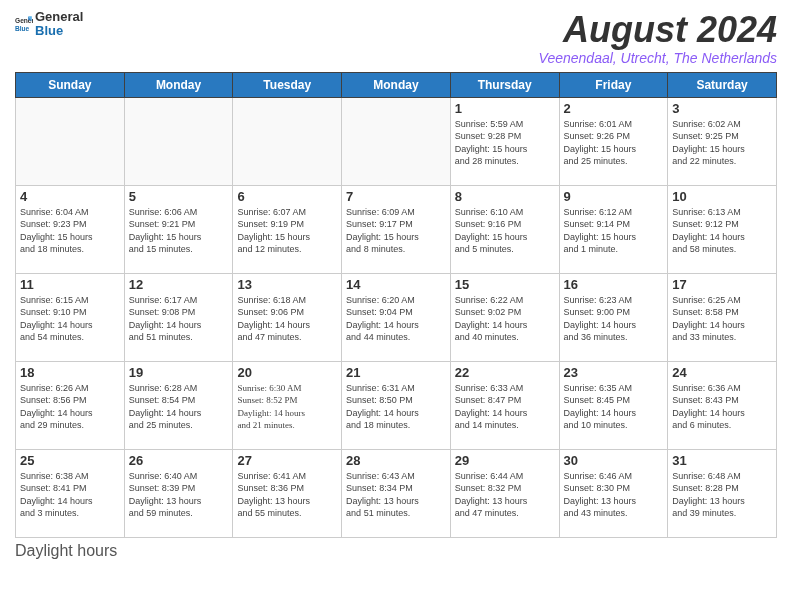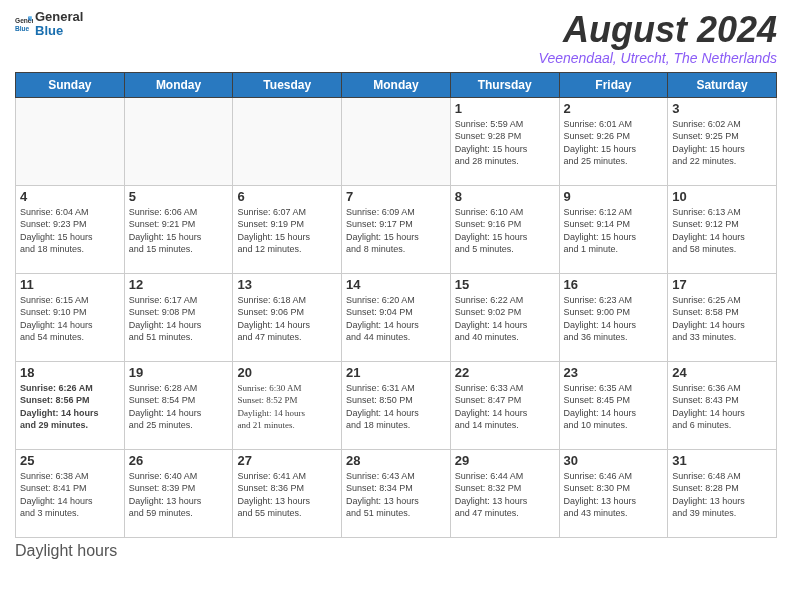--- a/index.html
+++ b/index.html
@@ -249,21 +249,21 @@
             <span class="day-number">17</span>
             <div class="day-info" style="white-space: pre-line;">Sunrise: 6:25 AM
 Sunset: 8:58 PM
 Daylight: 14 hours
 and 33 minutes.</div>
           </td>
         </tr>
         <tr>
           <td>
             <span class="day-number">18</span>
-            <div class="day-info" style="white-space: pre-line; font-weight: bold;">Sunrise: 6:26 AM
+            <div class="day-info" style="white-space: pre-line;">Sunrise: 6:26 AM
 Sunset: 8:56 PM
 Daylight: 14 hours
 and 29 minutes.</div>
           </td>
           <td>
             <span class="day-number">19</span>
             <div class="day-info" style="white-space: pre-line;">Sunrise: 6:28 AM
 Sunset: 8:54 PM
 Daylight: 14 hours
 and 25 minutes.</div>

